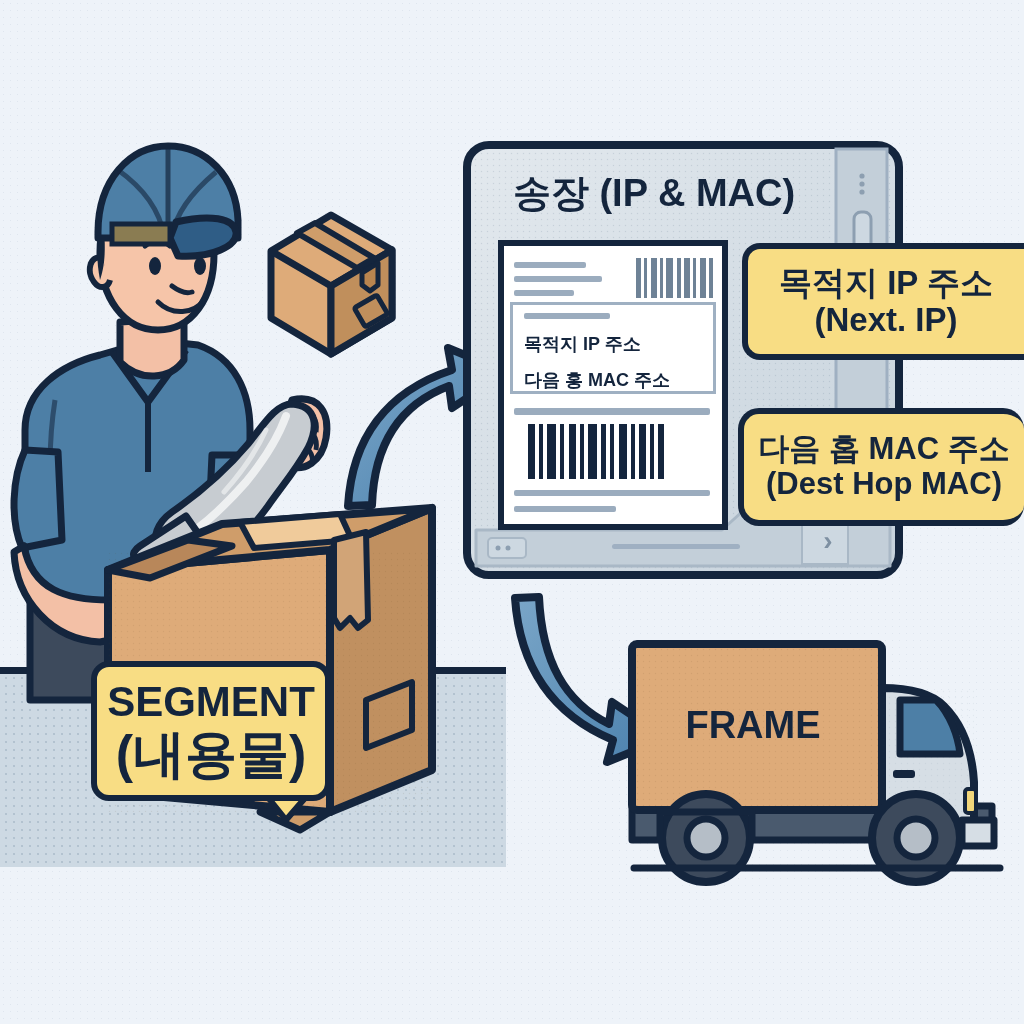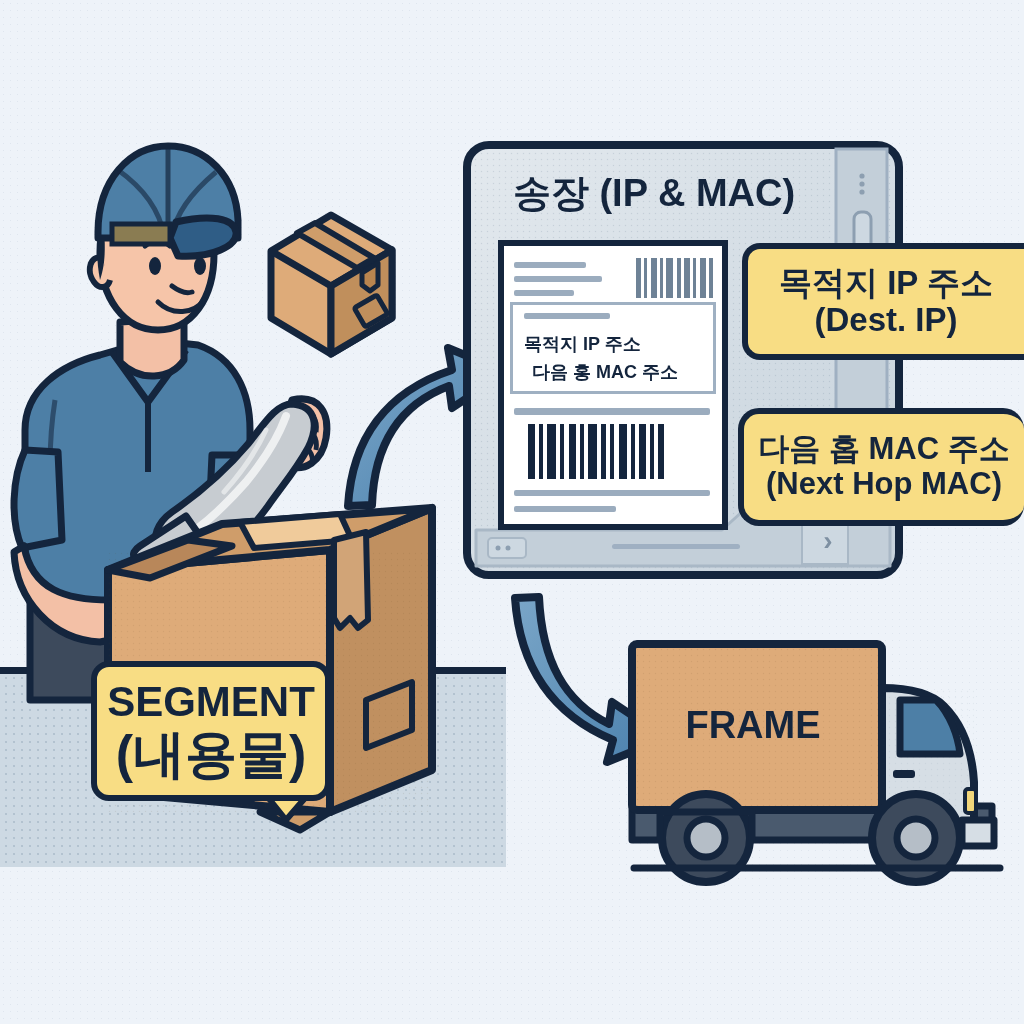--- a/index.html
+++ b/index.html
@@ -392,21 +392,21 @@
         <i style="width:3px;background:#6e8296;"></i>
           <i style="width:4px;background:transparent;"></i>
         <i style="width:6px;background:#6e8296;"></i>
           <i style="width:3px;background:transparent;"></i>
         <i style="width:4px;background:#6e8296;"></i>
       </div>
 
       <div id="doc-inner-box"></div>
       <div class="doc-line" style="left:26px; top:73px; width:86px; height:6px;"></div>
       <div id="doc-text-ip" style="left:26px; top:92px;">목적지 IP 주소</div>
-      <div id="doc-text-mac" style="left:26px; top:120px;margin-left:8px;">다음 홍 MAC 주소</div>
+      <div id="doc-text-mac" style="left:26px; top:128px;">다음 홍 MAC 주소</div>
 
       <div class="doc-line" style="left:16px; top:168px; width:196px; height:7px;"></div>
 
       <div class="barcode" style="left:30px; top:184px; width:168px; height:55px;">
         <i style="width:7px;background:#14253d;"></i>
           <i style="width:4px;"></i>
         <i style="width:4px;background:#14253d;"></i>
           <i style="width:4px;"></i>
         <i style="width:9px;background:#14253d;"></i>
           <i style="width:4px;"></i>
@@ -433,26 +433,26 @@
         <i style="width:6px;background:#14253d;"></i>
       </div>
 
       <div class="doc-line" style="left:16px; top:250px; width:196px; height:6px;"></div>
       <div class="doc-line" style="left:16px; top:266px; width:102px; height:6px;"></div>
     </div>
   </div>
 
   <div id="callout-dest-ip" class="callout abs">
     <span class="l1">목적지 IP 주소</span>
-    <span class="l2">(Dest. IP)</span>
+    <span class="l2">(Next. IP)</span>
   </div>
 
   <div id="callout-nexthop-mac" class="callout abs">
     <span class="l1">다음 홉 MAC 주소</span>
-    <span class="l2">(Next Hop MAC)</span>
+    <span class="l2">(Dest Hop MAC)</span>
   </div>
 
   <div id="label-segment" class="callout abs">
     <span class="l1">SEGMENT</span>
     <span class="l2">(내용물)</span>
   </div>
 
   <div id="truck" class="abs">
     <div id="truck-frame-label">
       <span>FRAME</span>

